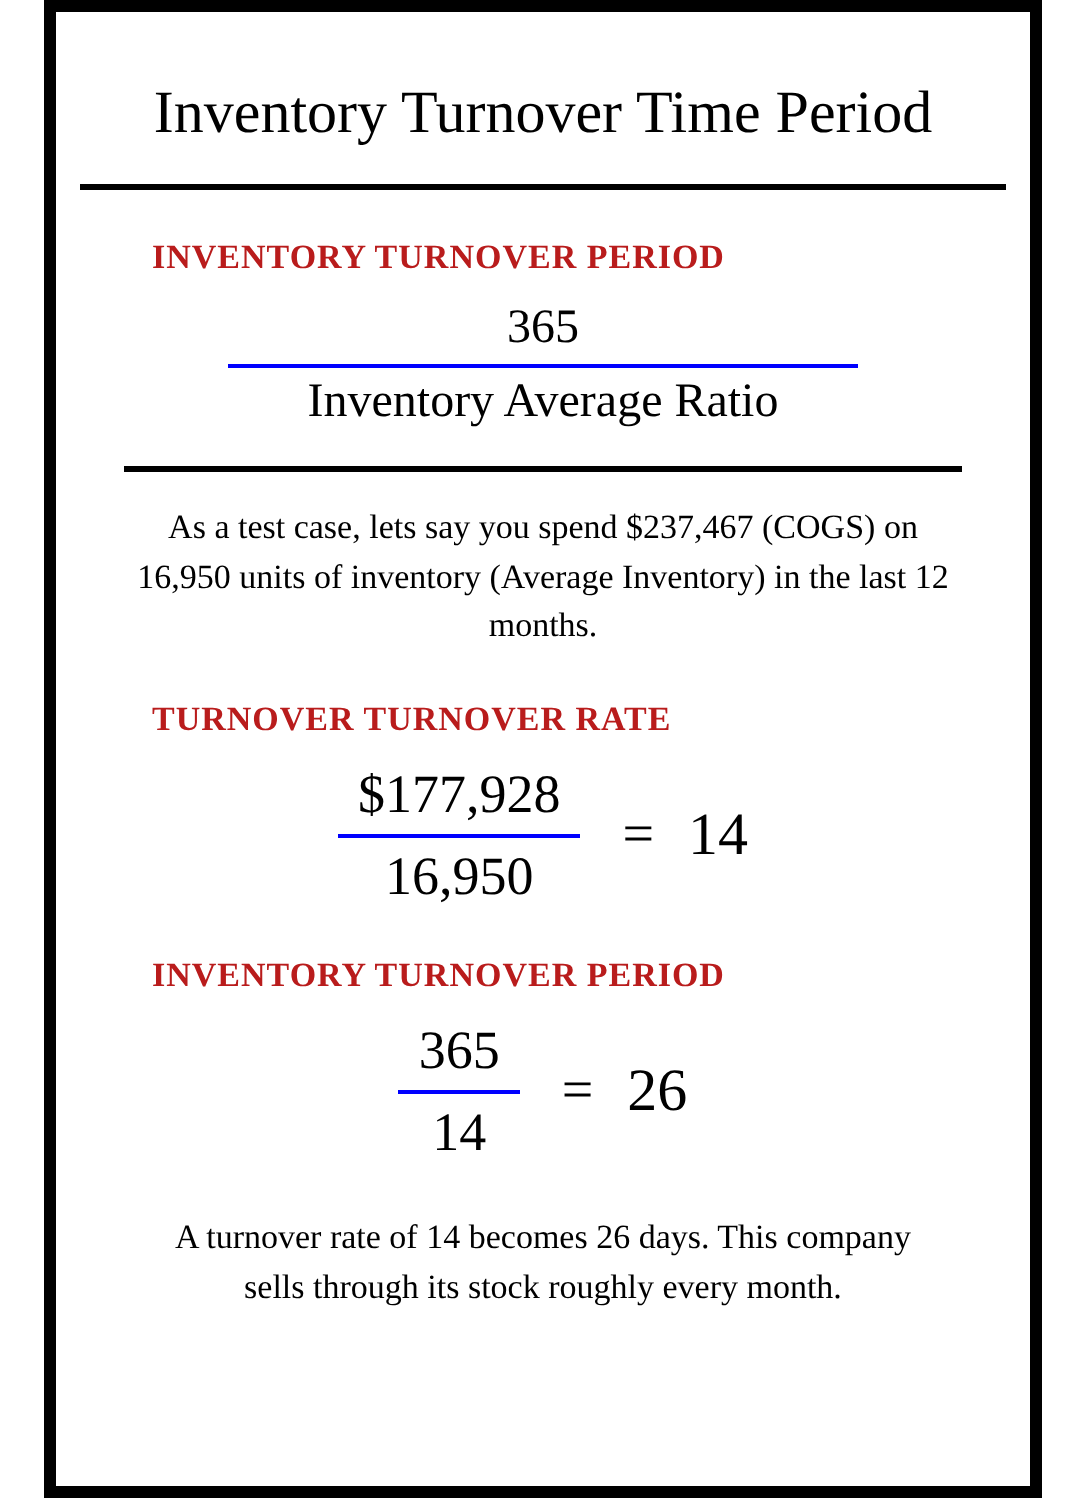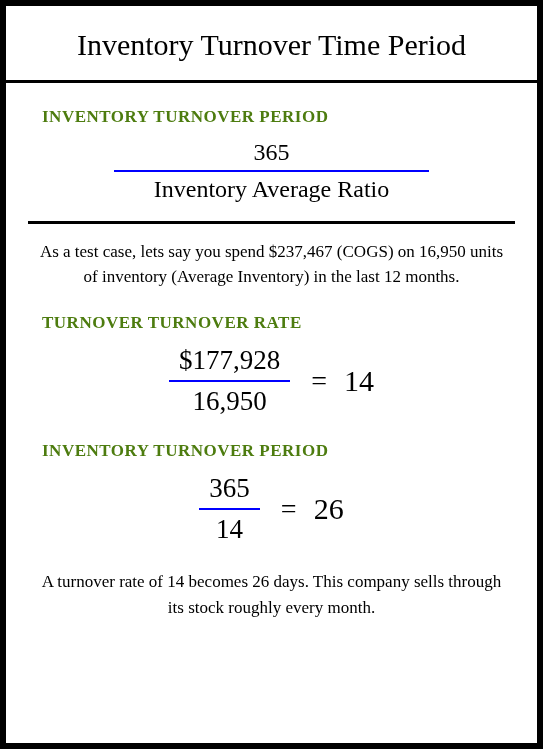--- a/index.html
+++ b/index.html
@@ -5,38 +5,38 @@
   * { box-sizing: border-box; margin: 0; padding: 0; }
   body {
     background: #fff;
     font-family: Georgia, 'Times New Roman', serif;
     display: flex;
     justify-content: center;
     align-items: flex-start;
     padding: 0;
   }
   .card {
-    width: 543px;
+    width: 499px;
     height: 749px;
     border: 6px solid #000;
     background: #fff;
-    padding: 0;
+    padding: 12px;
   }
   .title {
     font-size: 30px;
     text-align: center;
     padding: 22px 10px 18px 10px;
     border-bottom: 3px solid #000;
     font-weight: normal;
   }
   .content {
     padding: 0 22px;
   }
   .section-title {
-    color: #4d7c0f;
+    color: #b91c1c;
     font-weight: bold;
     font-size: 17px;
     letter-spacing: 0.5px;
     margin-top: 24px;
     margin-bottom: 12px;
     padding-left: 6px;
   }
   .indented { padding-left: 14px; }
   .fraction {
     display: inline-block;

